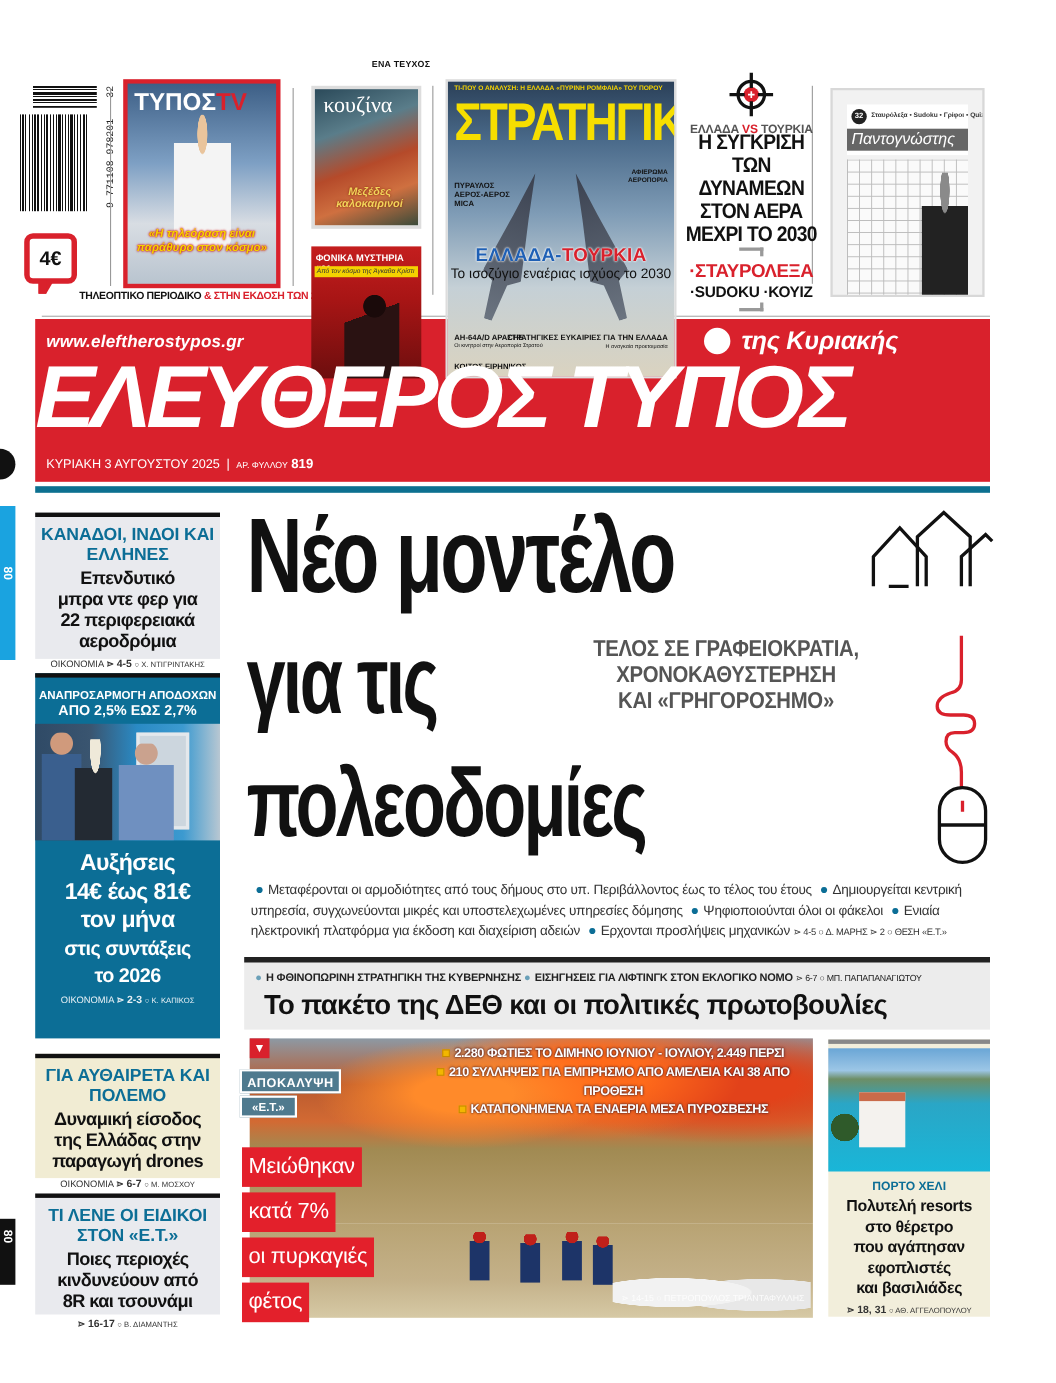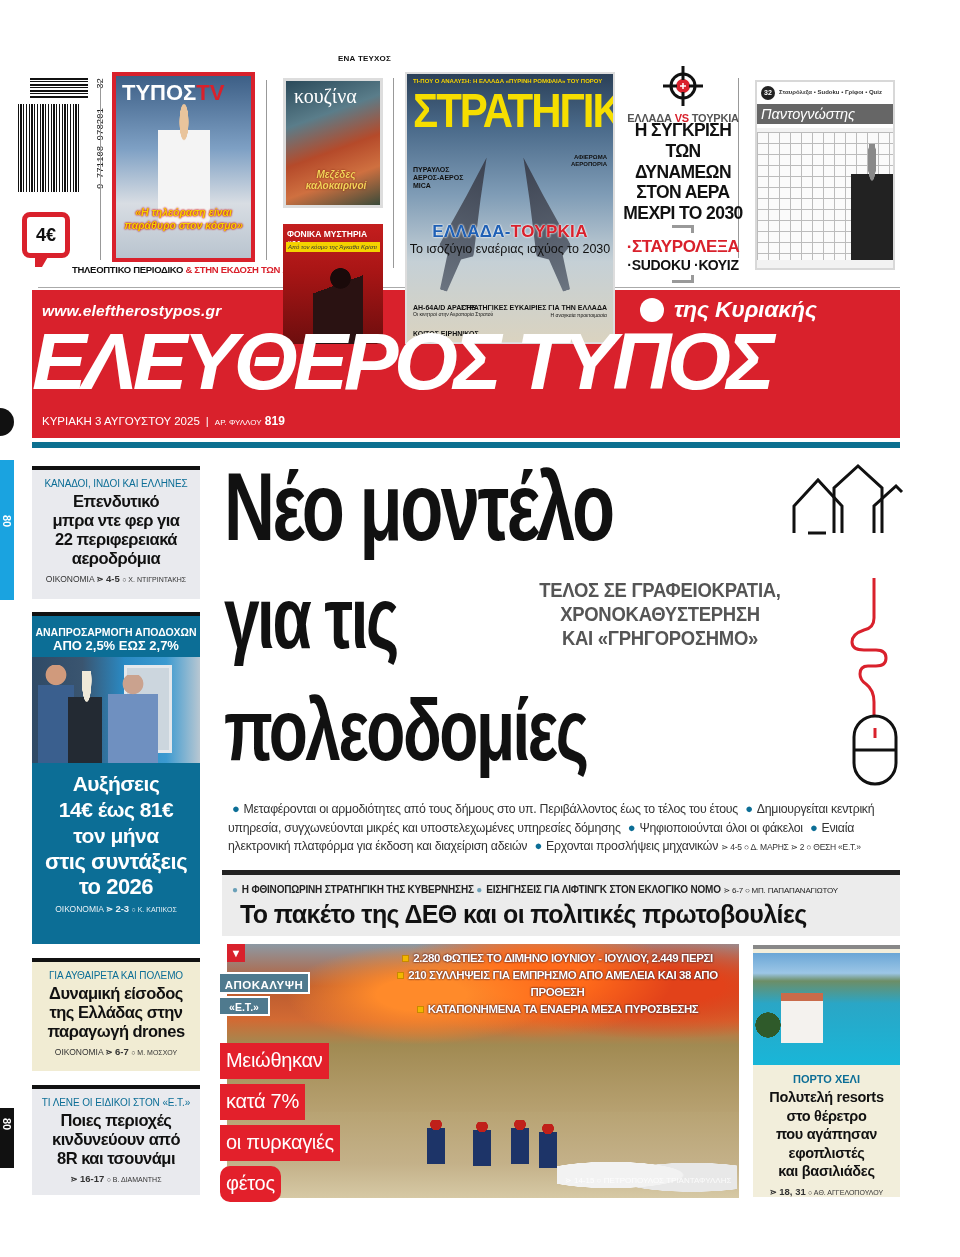--- a/index.html
+++ b/index.html
@@ -66,21 +66,21 @@
 
   .vs-block { left: 618px; top: 66px; width: 130px; text-align:center; }
   .target-icon { width:40px; height:40px; margin:0 auto 6px; position:relative; }
   .vs-label { font-size:11px; font-weight:bold; color:#555; letter-spacing:-0.2px; }
   .vs-label .red { color:#d9212c; }
   .vs-main { font-size:17.5px; font-weight:bold; line-height:19px; letter-spacing:-0.6px; color:#111; transform: scaleY(1.1); }
   .vs-hook { width:22px; height:8px; margin:6px auto 4px; border-top:3px solid #999; border-right:3px solid #999; }
   .vs-list1 { font-size:17px; font-weight:bold; color:#d9212c; letter-spacing:-0.4px; }
   .vs-list2 { font-size:14px; font-weight:bold; color:#111; letter-spacing:-0.3px; }
 
-  .cover-panto { left: 755px; top: 80px; width: 140px; height: 190px; background:#f2f2f2; border:2px solid #d8d8d8; padding:0; }
+  .cover-panto { left: 755px; top: 80px; width: 140px; height: 190px; background:#f2f2f2; border:2px solid #d8d8d8; padding:13px; }
   .panto-head { background:#fff; height:46px; position:relative; }
   .panto-num { position:absolute; left:4px; top:4px; width:14px; height:14px; border-radius:50%; background:#222; color:#fff; font-size:7px; font-weight:bold; text-align:center; line-height:14px; }
   .panto-games { position:absolute; left:22px; top:7px; font-size:6px; font-weight:bold; color:#333; white-space:nowrap; }
   .panto-title { position:absolute; left:0; top:22px; width:100%; height:20px; background:#666; color:#fff; font-style:italic; font-size:14.5px; padding-left:4px; line-height:20px; }
   .panto-grid { margin-top:4px; height:128px; position:relative; background-color:#fafafa;
     background-image: linear-gradient(#bbb 1px, transparent 1px), linear-gradient(90deg, #bbb 1px, transparent 1px); background-size: 11px 11px; }
   .panto-man { position:absolute; right:0; top:12px; width:42px; height:116px; background: radial-gradient(ellipse at 50% 14%, #8a8a8a 0 14%, transparent 15%), linear-gradient(180deg, transparent 0 26%, #222 26% 100%); }
 
   
   .masthead { left: 32px; top: 290px; width: 868px; height: 148px; background:#d9212c; }
@@ -91,37 +91,37 @@
   .dateline { left: 42px; top: 414px; color:#fff; font-size:11.5px; z-index:3; white-space:nowrap; }
   .dateline .sep { margin: 0 6px; }
   .dateline .small { font-size:8px; }
   .dateline .issue { font-weight:bold; font-size:12px; }
   .teal-band { left: 32px; top: 442px; width: 868px; height: 6px; background:#0c7090; }
 
   
   .lbox { left: 32px; width: 168px; }
   .lbox-bar { height:4px; background:#111; }
   .lbox1 { top: 466px; height: 133px; background:#e9eaee; }
-  .kicker { font-weight:normal; font-size:10px; text-align:center; color:#0c6e96; padding-top:8px; letter-spacing:-0.1px; }
+  .kicker { font-weight:bold; font-size:16px; text-align:center; color:#0c6e96; padding-top:8px; letter-spacing:-0.1px; }
   .lhead { font-weight:bold; font-size:16.5px; text-align:center; line-height:19px; margin-top:3px; letter-spacing:-0.5px; color:#111; }
   .lfoot { font-size:8.5px; text-align:center; color:#333; margin-top:5px; white-space:nowrap; }
   .lfoot .pg { font-weight:bold; font-size:9.5px; }
   .lfoot .arrow { font-weight:bold; }
   .lfoot .auth { font-size:7px; }
 
   .lbox2 { top: 612px; height: 332px; background:#0c6e96; }
   .lbox2 .kicker2 { color:#fff; font-weight:bold; font-size:10.5px; text-align:center; padding-top:10px; line-height:13px; }
   .lbox2 .kicker2 b { font-size:13px; }
   .atm-photo { margin-top:4px; height:106px; position:relative; background: linear-gradient(90deg,#2f4a66 0%,#3a5570 30%,#2a8ac4 55%,#3c9ad0 80%,#b8c7d2 100%); overflow:hidden; }
   .atm-screen { position:absolute; left:92px; top:8px; width:48px; height:88px; background:#ccd6de; border:3px solid #e4e8ec; }
   .person1 { position:absolute; left:6px; top:8px; width:36px; height:98px; background: radial-gradient(circle at 50% 10%, #d09a7c 0 11%, transparent 12%), linear-gradient(180deg, transparent 0 20%, #3a5f8e 20% 100%); }
   .person2 { position:absolute; left:36px; top:14px; width:34px; height:92px; background: radial-gradient(ellipse at 55% 10%, #efe9d9 0 18%, transparent 19%), linear-gradient(180deg, transparent 0 28%, #232a33 28% 100%); }
   .person3 { position:absolute; left:76px; top:18px; width:50px; height:88px; background: radial-gradient(circle at 50% 10%, #caa28e 0 12%, transparent 13%), linear-gradient(180deg, transparent 0 22%, #6f90c0 22% 100%); }
   .lbox2 .bighead { color:#fff; font-weight:bold; text-align:center; font-size:21px; line-height:26px; margin-top:8px; letter-spacing:-0.5px; }
-  .lbox2 .bighead .l4, .lbox2 .bighead .l5 { font-size:22px; line-height:25px; }
+  .lbox2 .bighead .l4, .lbox2 .bighead .l5 { font-size:18px; line-height:25px; }
   .lbox2 .lfoot { color:#e7f0f5; margin-top:4px; }
 
   .lbox3 { top: 958px; height: 113px; background:#f1ecd3; }
   .lbox4 { top: 1085px; height: 110px; background:#e9eaee; }
   .lbox4 .kicker { color:#0c6e96; }
 
   
   .headline { left: 224px; top: 450px; width: 560px; color:#111; font-weight:bold; font-size:78px; line-height:100px; letter-spacing:-3px; transform: scaleX(0.82) scaleY(1.12); transform-origin: left top; white-space:nowrap; }
   .headline .l1 { font-size:86px; }
   .sub-gray { left: 470px; top: 578px; width: 380px; text-align:center; color:#555; font-weight:bold; font-size:21px; line-height:24px; letter-spacing:-0.3px; transform: scaleX(0.88); transform-origin: center top; }
@@ -397,21 +397,21 @@
   <div><span class="sq"></span><span>ΚΑΤΑΠΟΝΗΜΕΝΑ ΤΑ ΕΝΑΕΡΙΑ ΜΕΣΑ ΠΥΡΟΣΒΕΣΗΣ</span></div>
 </div>
 <div class="abs tri-badge">
     <span style="color:#fff;font-size:11px;font-weight:bold;">▼</span>
   </div>
 <div class="abs apok">ΑΠΟΚΑΛΥΨΗ</div>
 <div class="abs et">«Ε.Τ.»</div>
 <div class="red-line" style="top:1043px;">Μειώθηκαν</div>
 <div class="red-line" style="top:1084px;">κατά 7%</div>
 <div class="red-line" style="top:1125px;">οι πυρκαγιές</div>
-<div class="red-line" style="top:1166px;border-radius:10px;">φέτος</div>
+<div class="red-line" style="top:1166px;">φέτος</div>
 
 <div class="abs porto">
   <div class="porto-bar"></div>
   <div class="porto-photo">
     <div class="porto-trees"></div>
     <div class="porto-building"></div>
   </div>
   <div class="porto-kicker">ΠΟΡΤΟ ΧΕΛΙ</div>
   <div class="porto-head">
     <div>Πολυτελή resorts</div>

